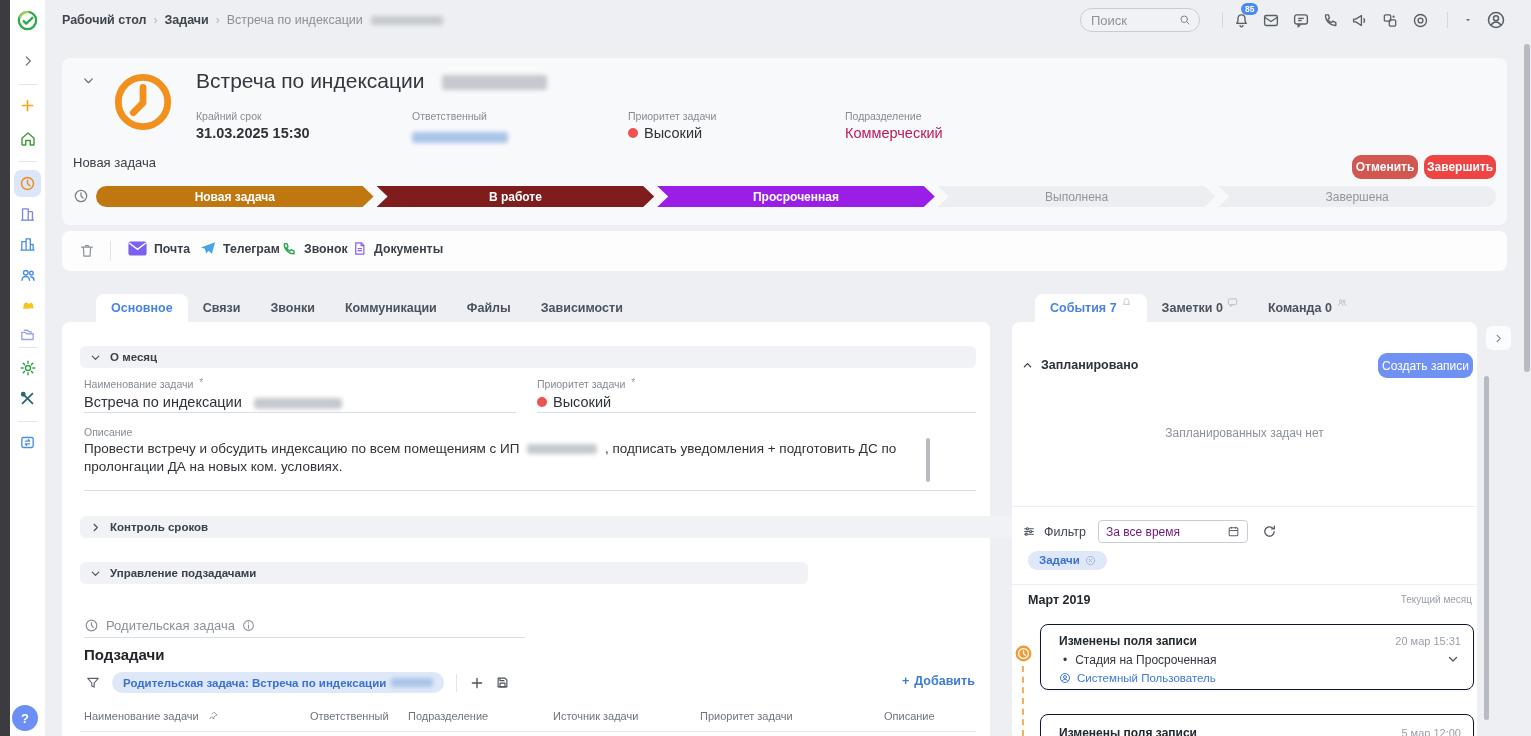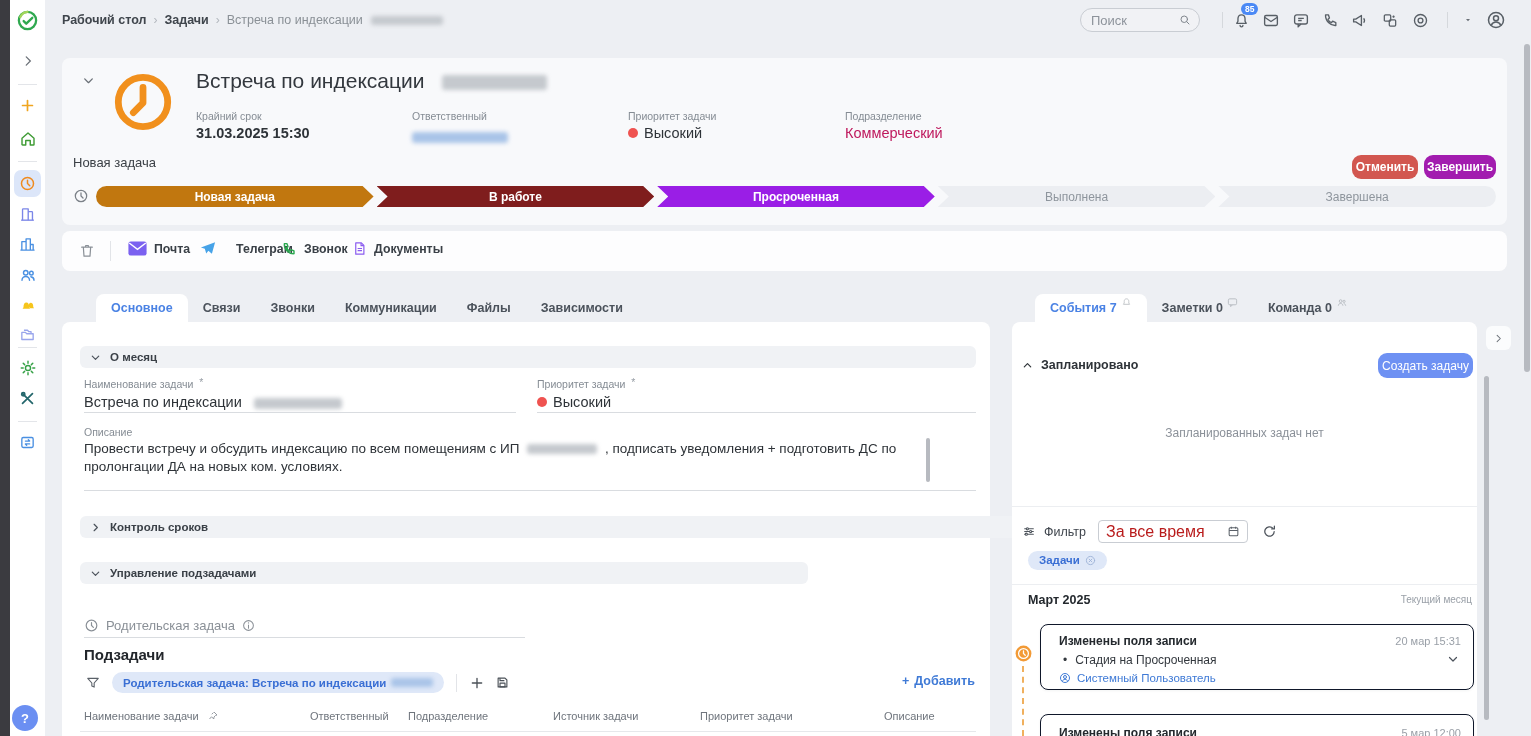--- a/index.html
+++ b/index.html
@@ -24,21 +24,21 @@
   .sideitem{position:absolute;left:0;width:35px;display:flex;justify-content:center}
   .sidediv{position:absolute;left:8px;width:19px;height:1px;background:#e3e5e9}
   .active-pill{position:absolute;left:4px;width:27px;height:27px;background:#dce6f9;border-radius:7px}
   .flabel{font-size:10.5px;color:#858c94}
   .fvalue{font-size:14.5px;color:#2e3338}
   .link{color:#be185d}
   .dot{display:inline-block;width:10px;height:10px;border-radius:50%;background:#ef5350;margin-right:6px}
   .btn{display:flex;align-items:center;justify-content:center;color:#fff;font-size:12px;font-weight:bold;
        border-radius:9px;cursor:pointer}
   .btn.red{background:#d25750}
-  .btn.green{background:#a21caf}
+  .btn.green{background:#ef4444}
   .btn.blue{background:#6e91f3;font-weight:normal}
   .stagesrow{display:flex;gap:3px}
   .stage{height:21px;flex:1;display:flex;align-items:center;justify-content:center;font-size:12px;color:#fff;font-weight:bold}
   .stage.first{border-radius:11px 0 0 11px;clip-path:polygon(0 0,calc(100% - 11px) 0,100% 50%,calc(100% - 11px) 100%,0 100%)}
   .stage.mid{clip-path:polygon(0 0,calc(100% - 11px) 0,100% 50%,calc(100% - 11px) 100%,0 100%,11px 50%)}
   .stage.last{border-radius:0 11px 11px 0;clip-path:polygon(0 0,100% 0,100% 100%,0 100%,11px 50%)}
   .s1{background:#c1770f}.s2{background:#7f1d1d}.s3{background:#9a1ee6}
   .sgray{background:#eceef2;color:#8e959d;font-weight:normal}
   .actlabel{font-size:12.3px;font-weight:bold;color:#3a4047}
   .tabs{display:flex;align-items:flex-end;height:28px}
@@ -293,21 +293,21 @@
         </svg>
   </div>
   <div class="abs" style="left:48px;top:10px;width:1px;height:20px;background:#e2e4e8"></div>
   <div class="abs" style="left:66px;top:10px;display:flex;align-items:center;gap:7px">
     <svg width="19" height="15" viewBox="0 0 24 19">
           <rect x="0.5" y="0.5" width="23" height="18" rx="3" fill="#7b61f0"></rect>
           <path d="M1.5 2.5l10.5 8 10.5-8" stroke="#fff" stroke-width="1.8" fill="none"></path>
         </svg>
     <span class="actlabel">Почта</span>
   </div>
-  <div class="abs" style="left:137px;top:9px;display:flex;align-items:center;gap:19px">
+  <div class="abs" style="left:137px;top:9px;display:flex;align-items:center;gap:6px">
     <svg width="18" height="17" viewBox="0 0 24 24">
           <path d="M22 3L2 10.5l5.5 2L9.5 19l3-4 5 4.5z" fill="#47a3e8"></path>
         </svg>
     <span class="actlabel">Телеграм</span>
   </div>
   <div class="abs" style="left:219px;top:10px;display:flex;align-items:center;gap:7px">
     <svg width="16" height="16" viewBox="0 0 24 24" fill="none" stroke="#2aa84f" stroke-width="2.1" stroke-linecap="round" stroke-linejoin="round">
           <path d="M5 4h4l1.5 4.5-2 1.6c.8 2.6 2.3 4.1 4.9 4.9l1.6-2L19.5 15v4c-7.8.6-15-6.6-14.5-15z"></path>
         </svg>
     <span class="actlabel">Звонок</span>
@@ -471,36 +471,36 @@
 </div>
 
 <div class="abs card" style="left:1012px;top:322px;width:465px;height:414px;border-radius:8px 8px 0 0;overflow:hidden">
 
   <div class="abs" style="left:10px;top:36px;display:flex;align-items:center;gap:8px">
     <svg width="11" height="11" viewBox="0 0 24 24" fill="none" stroke="#2e3338" stroke-width="2.6" stroke-linecap="round" stroke-linejoin="round">
           <path d="M5 15l7-7 7 7"></path>
         </svg>
     <span style="font-size:12.5px;font-weight:bold;color:#2e3338">Запланировано</span>
   </div>
-  <div class="abs btn blue" style="left:366px;top:31px;width:95px;height:25px">Создать задачу</div>
+  <div class="abs btn blue" style="left:366px;top:31px;width:95px;height:25px">Создать записи</div>
 
   <div class="abs" style="left:0;top:104px;width:465px;text-align:center;font-size:12px;color:#8b9199">Запланированных задач нет</div>
 
   <div class="uline" style="left:0;top:184px;width:465px;background:#eceef1"></div>
 
   <div class="abs" style="left:10px;top:198px;display:flex;align-items:center;gap:8px">
     <svg width="14" height="13" viewBox="0 0 24 24" fill="none" stroke="#4e545c" stroke-width="2" stroke-linecap="round">
           <path d="M4 7h16M4 12h16M4 17h16"></path>
           <circle cx="9" cy="7" r="2" fill="#fff"></circle>
           <circle cx="15" cy="12" r="2" fill="#fff"></circle>
           <circle cx="7" cy="17" r="2" fill="#fff"></circle>
         </svg>
     <span style="font-size:12.5px;color:#3f454d">Фильтр</span>
     <span style="display:flex;align-items:center;justify-content:space-between;width:150px;height:23px;border:1px solid #c9cdd3;border-radius:4px;background:#fff;box-sizing:border-box;padding:0 7px;margin-left:4px">
-      <span style="font-size:16px;color:#b91c1c">За все время</span>
+      <span style="font-size:12px;color:#701a75">За все время</span>
       <svg width="13" height="13" viewBox="0 0 24 24" fill="none" stroke="#5a6068" stroke-width="1.9">
             <rect x="4" y="5" width="16" height="15" rx="2"></rect>
             <path d="M8 3v4M16 3v4M4 10h16"></path>
           </svg>
     </span>
     <svg width="15" height="15" viewBox="0 0 24 24" fill="none" stroke="#4e545c" stroke-width="2" stroke-linecap="round" style="margin-left:6px">
           <path d="M19.5 12a7.5 7.5 0 1 1-2.2-5.3"></path>
           <path d="M19.8 3.5v4.3h-4.3" stroke-linejoin="round"></path>
         </svg>
   </div>
@@ -510,21 +510,21 @@
       <span>Задачи</span>
       <svg width="11" height="11" viewBox="0 0 24 24" fill="none" stroke="#9fb3d8" stroke-width="2" stroke-linecap="round">
             <circle cx="12" cy="12" r="9"></circle>
             <path d="M9 9l6 6M15 9l-6 6"></path>
           </svg>
     </span>
   </div>
 
   <div class="uline" style="left:0;top:262px;width:465px;background:#eceef1"></div>
 
-  <div class="abs" style="left:16px;top:271px;font-size:12.5px;font-weight:bold;color:#24292e">Март 2025</div>
+  <div class="abs" style="left:16px;top:271px;font-size:12.5px;font-weight:bold;color:#24292e">Март 2019</div>
   <div class="abs" style="left:0;top:272px;width:460px;text-align:right;font-size:10px;color:#9aa0a8">Текущий месяц</div>
 
   <div class="abs" style="left:2px;top:322px">
     <svg width="19" height="19" viewBox="0 0 24 24">
           <circle cx="12" cy="12" r="10" fill="#f29a36"></circle>
           <circle cx="12" cy="12" r="6.2" fill="none" stroke="#fff" stroke-width="1.6"></circle>
           <path d="M12 8.8V12l2.2 2.2" stroke="#fff" stroke-width="1.6" fill="none" stroke-linecap="round"></path>
         </svg>
   </div>
   <div class="dash" style="left:10px;top:344px;height:70px"></div>

